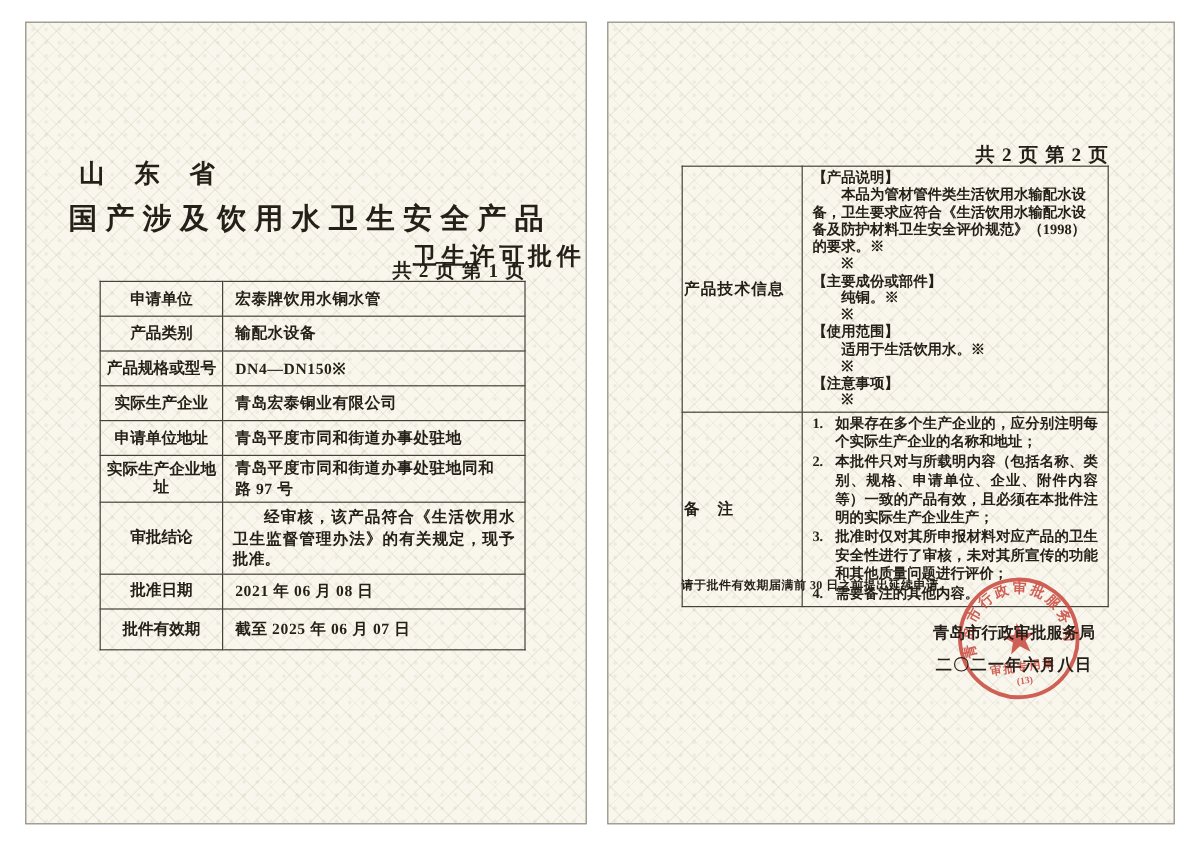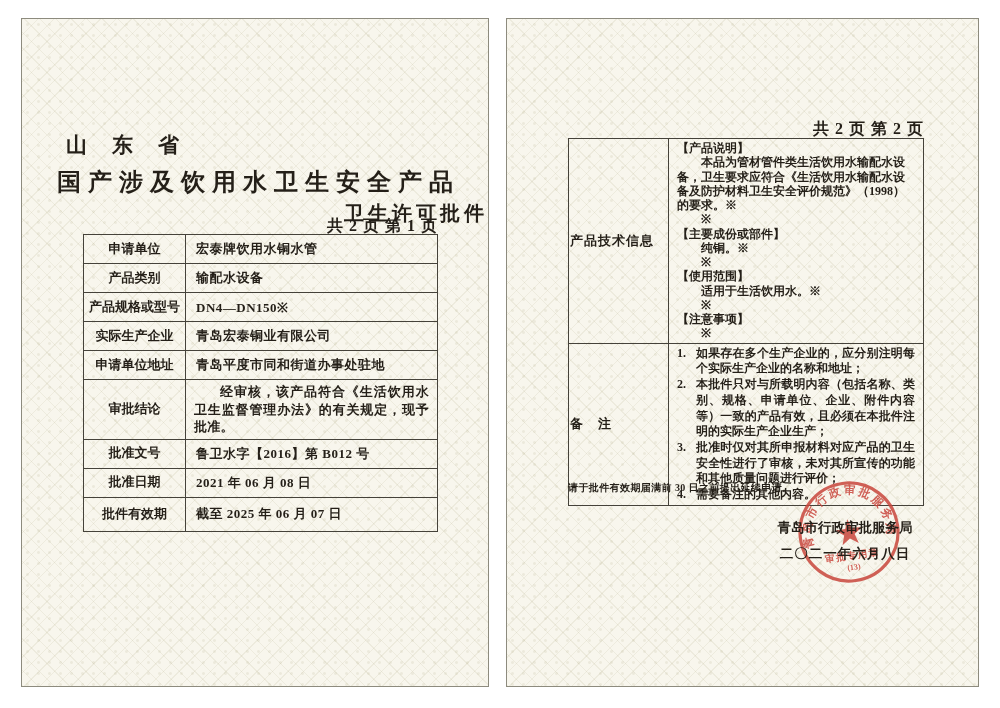--- a/index.html
+++ b/index.html
@@ -77,27 +77,27 @@
       <td class="val">DN4—DN150※</td>
     </tr>
     <tr>
       <td class="lbl">实际生产企业</td>
       <td class="val">青岛宏泰铜业有限公司</td>
     </tr>
     <tr>
       <td class="lbl">申请单位地址</td>
       <td class="val">青岛平度市同和街道办事处驻地</td>
     </tr>
+    <tr class="r7">
+      <td class="lbl">实际生产企业地址</td>
+      <td class="val">青岛平度市同和街道办事处驻地同和路 97 号</td>
+    </tr>
     <tr class="r8">
       <td class="lbl">审批结论</td>
       <td class="val ind">经审核，该产品符合《生活饮用水卫生监督管理办法》的有关规定，现予批准。</td>
-    </tr>
-    <tr>
-      <td class="lbl">批准文号</td>
-      <td class="val">鲁卫水字【2016】第 B012 号</td>
     </tr>
     <tr>
       <td class="lbl">批准日期</td>
       <td class="val">2021 年 06 月 08 日</td>
     </tr>
     <tr class="r11">
       <td class="lbl">批件有效期</td>
       <td class="val">截至 2025 年 06 月 07 日</td>
     </tr>
   </tbody>

